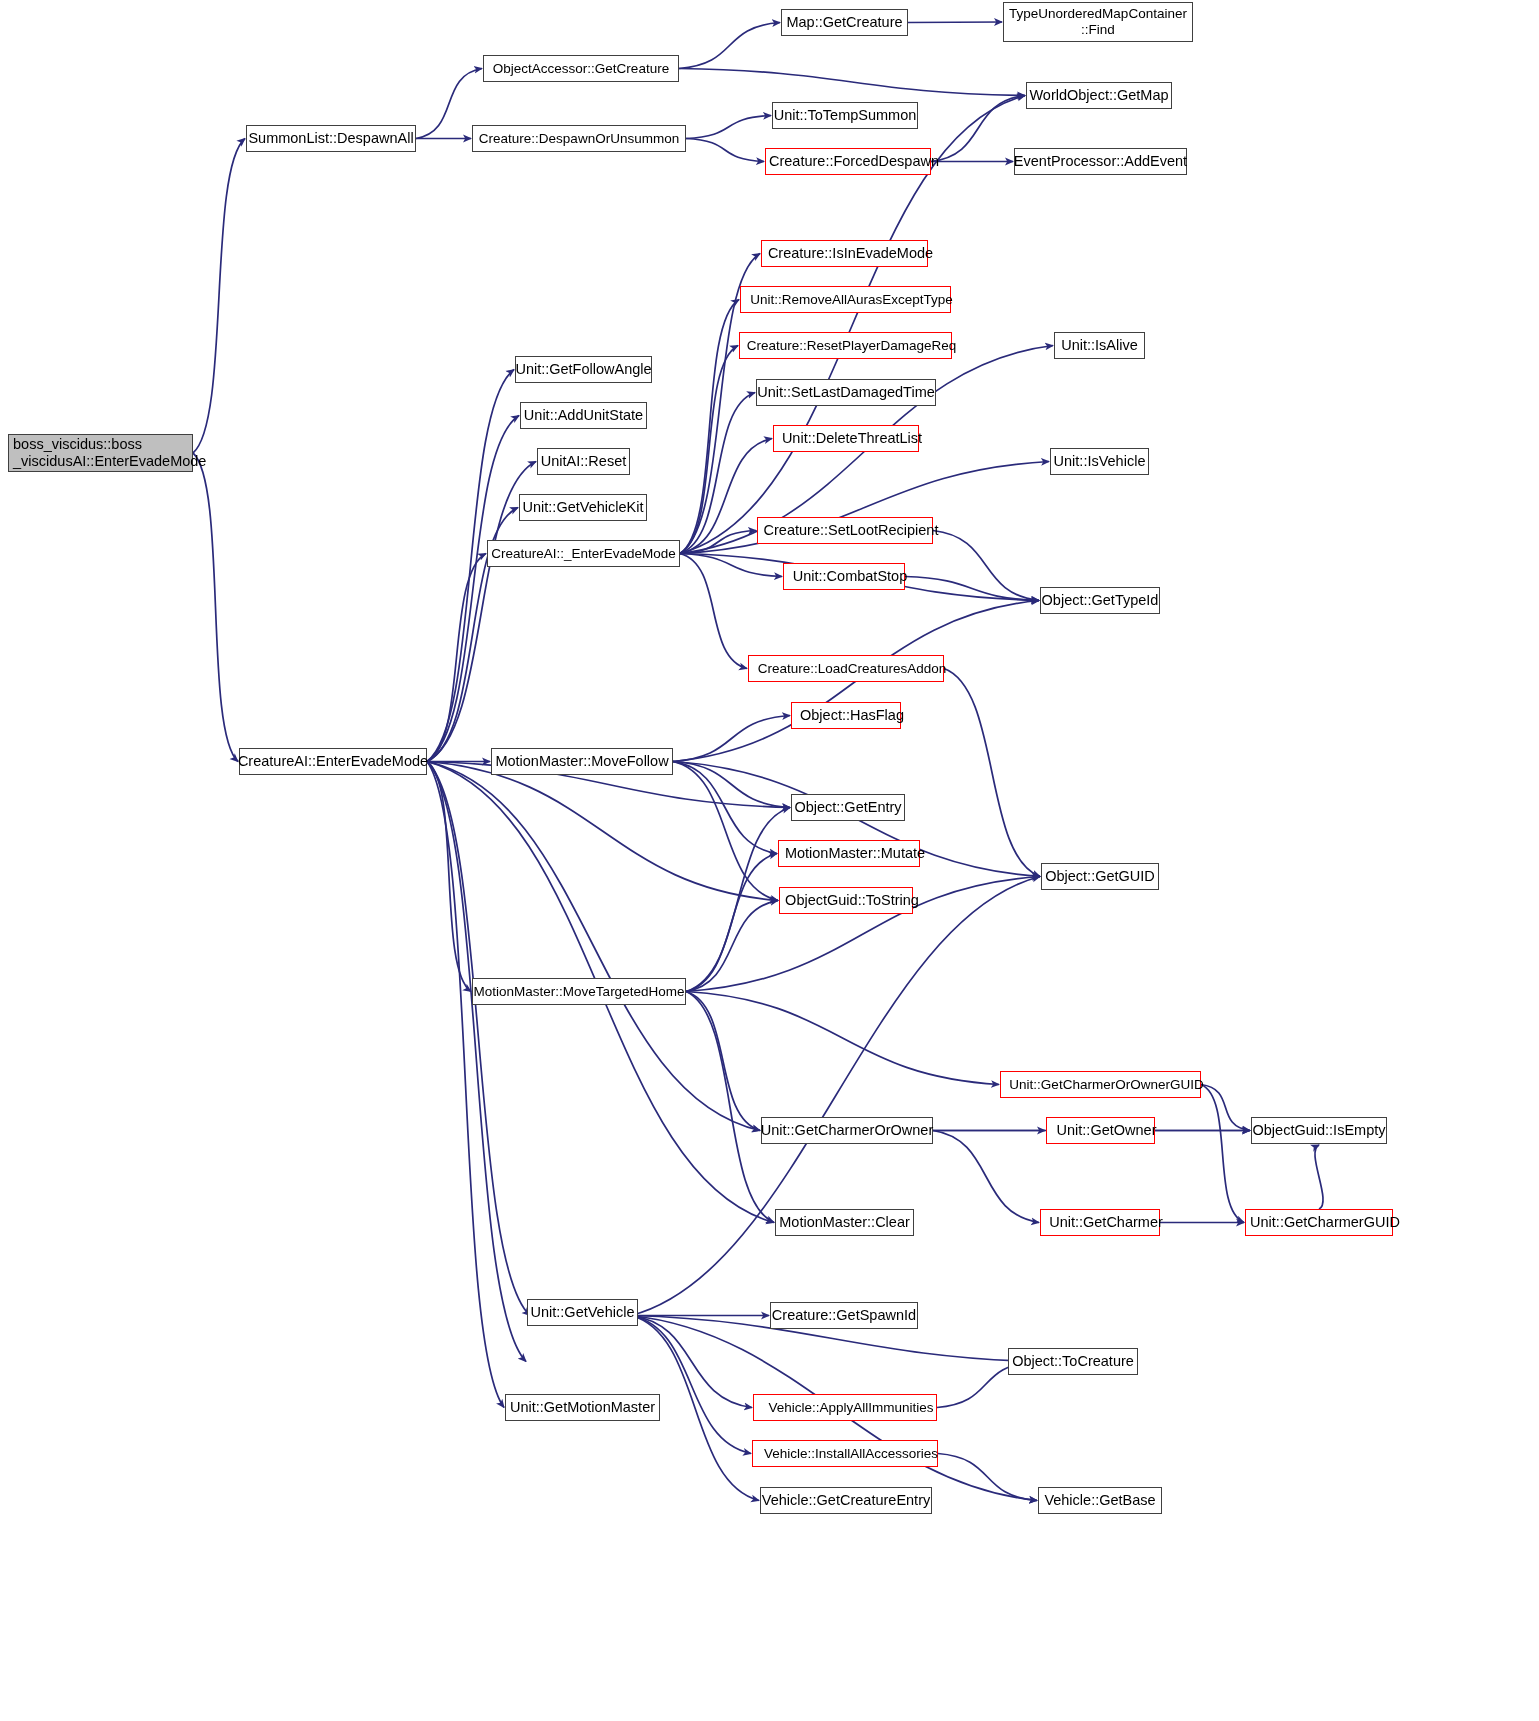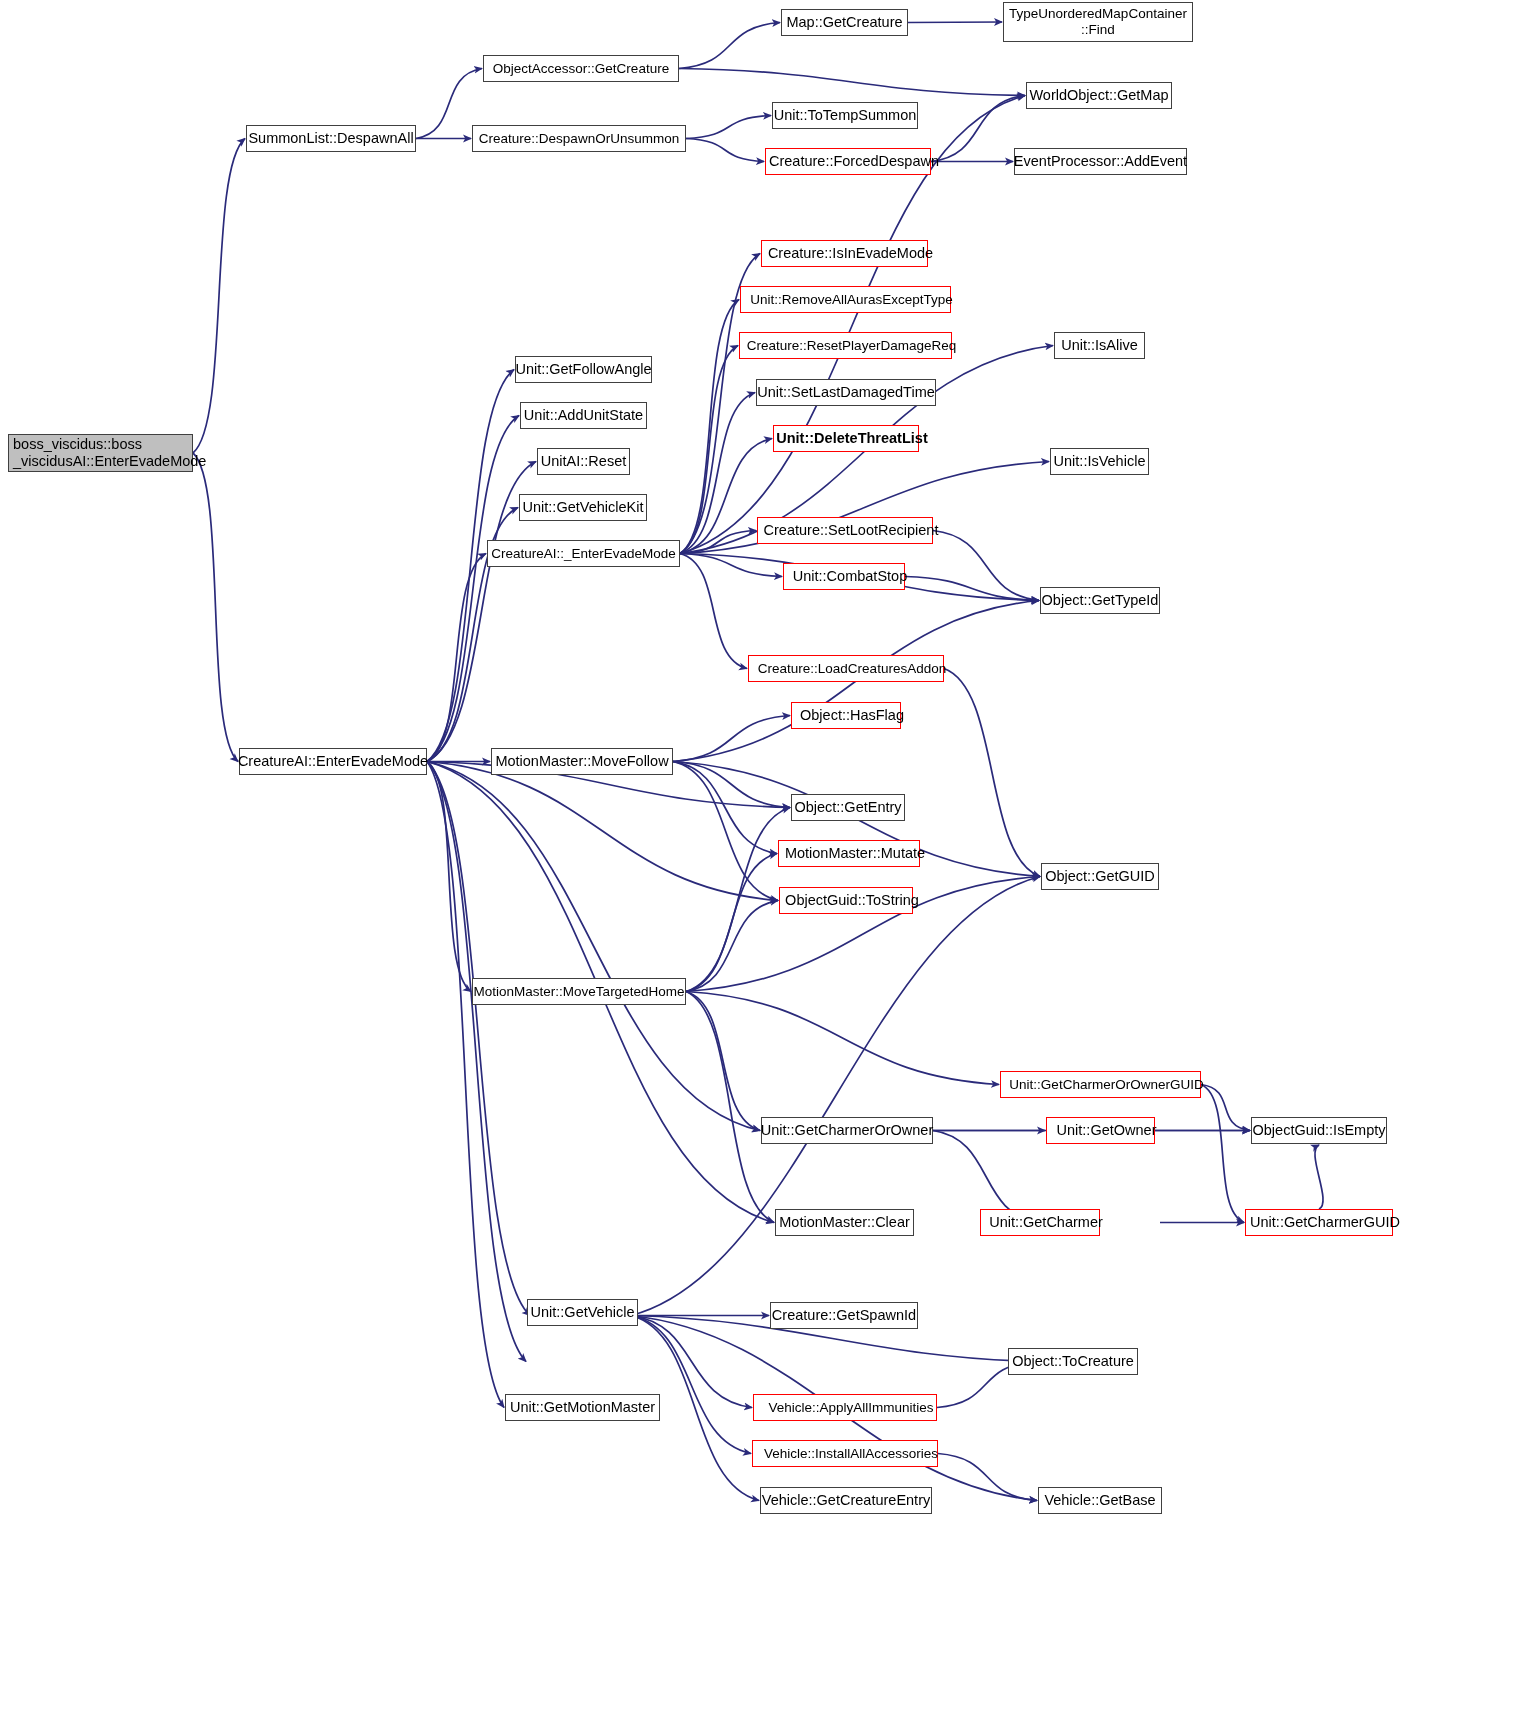--- a/index.html
+++ b/index.html
@@ -106,21 +106,21 @@
 ::Find</div>
       <div class="node" style="left: 1026px; top: 82px; width: 146px; height: 27px;">WorldObject::GetMap</div>
       <div class="node" style="left: 472px; top: 125px; width: 214px; height: 27px; font-size: 13.5px;">Creature::DespawnOrUnsummon</div>
       <div class="node" style="left: 772px; top: 102px; width: 146px; height: 27px;">Unit::ToTempSummon</div>
       <div class="node red" style="left: 765px; top: 148px; width: 166px; height: 27px;">Creature::ForcedDespawn</div>
       <div class="node" style="left: 1014px; top: 148px; width: 173px; height: 27px;">EventProcessor::AddEvent</div>
       <div class="node red" style="left: 761px; top: 240px; width: 167px; height: 27px;">Creature::IsInEvadeMode</div>
       <div class="node red" style="left: 740px; top: 286px; width: 211px; height: 27px; font-size: 13.5px;">Unit::RemoveAllAurasExceptType</div>
       <div class="node red" style="left: 739px; top: 332px; width: 213px; height: 27px; font-size: 13.5px;">Creature::ResetPlayerDamageReq</div>
       <div class="node" style="left: 756px; top: 379px; width: 180px; height: 27px;">Unit::SetLastDamagedTime</div>
-      <div class="node red" style="left: 773px; top: 425px; width: 146px; height: 27px; font-weight: bold;">Unit::DeleteThreatList</div>
+      <div class="node red" style="left: 773px; top: 425px; width: 146px; height: 27px;">Unit::DeleteThreatList</div>
       <div class="node" style="left: 1054px; top: 332px; width: 91px; height: 27px;">Unit::IsAlive</div>
       <div class="node" style="left: 1050px; top: 448px; width: 99px; height: 27px;">Unit::IsVehicle</div>
       <div class="node" style="left: 515px; top: 356px; width: 137px; height: 27px;">Unit::GetFollowAngle</div>
       <div class="node" style="left: 520px; top: 402px; width: 127px; height: 27px;">Unit::AddUnitState</div>
       <div class="node" style="left: 537px; top: 448px; width: 93px; height: 27px;">UnitAI::Reset</div>
       <div class="node" style="left: 519px; top: 494px; width: 128px; height: 27px;">Unit::GetVehicleKit</div>
       <div class="node" style="left: 487px; top: 540px; width: 193px; height: 27px; font-size: 13.5px;">CreatureAI::_EnterEvadeMode</div>
       <div class="node red" style="left: 757px; top: 517px; width: 176px; height: 27px;">Creature::SetLootRecipient</div>
       <div class="node red" style="left: 783px; top: 563px; width: 122px; height: 27px;">Unit::CombatStop</div>
       <div class="node" style="left: 1040px; top: 587px; width: 120px; height: 27px;">Object::GetTypeId</div>
@@ -131,21 +131,21 @@
       <div class="node" style="left: 791px; top: 794px; width: 114px; height: 27px;">Object::GetEntry</div>
       <div class="node red" style="left: 778px; top: 840px; width: 142px; height: 27px;">MotionMaster::Mutate</div>
       <div class="node red" style="left: 779px; top: 887px; width: 134px; height: 27px;">ObjectGuid::ToString</div>
       <div class="node" style="left: 1041px; top: 863px; width: 118px; height: 27px;">Object::GetGUID</div>
       <div class="node" style="left: 472px; top: 978px; width: 214px; height: 27px; font-size: 13.5px;">MotionMaster::MoveTargetedHome</div>
       <div class="node red" style="left: 1000px; top: 1071px; width: 201px; height: 27px; font-size: 13.5px;">Unit::GetCharmerOrOwnerGUID</div>
       <div class="node" style="left: 761px; top: 1117px; width: 172px; height: 27px;">Unit::GetCharmerOrOwner</div>
       <div class="node red" style="left: 1046px; top: 1117px; width: 109px; height: 27px;">Unit::GetOwner</div>
       <div class="node" style="left: 1251px; top: 1117px; width: 136px; height: 27px;">ObjectGuid::IsEmpty</div>
       <div class="node" style="left: 775px; top: 1209px; width: 139px; height: 27px;">MotionMaster::Clear</div>
-      <div class="node red" style="left: 980px; top: 1209px; width: 120px; height: 27px;">Unit::GetCharmer</div>
+      <div class="node red" style="left: 1040px; top: 1209px; width: 120px; height: 27px;">Unit::GetCharmer</div>
       <div class="node red" style="left: 1245px; top: 1209px; width: 148px; height: 27px;">Unit::GetCharmerGUID</div>
       <div class="node" style="left: 531px; top: 1302px; width: 100px; height: 17px; text-decoration: underline;">Vehicle::Reset</div>
       <div class="node" style="left: 770px; top: 1302px; width: 148px; height: 27px;">Creature::GetSpawnId</div>
       <div class="node" style="left: 1008px; top: 1348px; width: 130px; height: 27px;">Object::ToCreature</div>
       <div class="node" style="left: 527px; top: 1299px; width: 111px; height: 27px;">Unit::GetVehicle</div>
       <div class="node red" style="left: 753px; top: 1394px; width: 184px; height: 27px; font-size: 13.5px;">Vehicle::ApplyAllImmunities</div>
       <div class="node" style="left: 505px; top: 1394px; width: 155px; height: 27px;">Unit::GetMotionMaster</div>
       <div class="node red" style="left: 752px; top: 1440px; width: 186px; height: 27px; font-size: 13.5px;">Vehicle::InstallAllAccessories</div>
       <div class="node" style="left: 760px; top: 1487px; width: 172px; height: 27px;">Vehicle::GetCreatureEntry</div>
       <div class="node" style="left: 1038px; top: 1487px; width: 124px; height: 27px;">Vehicle::GetBase</div>

